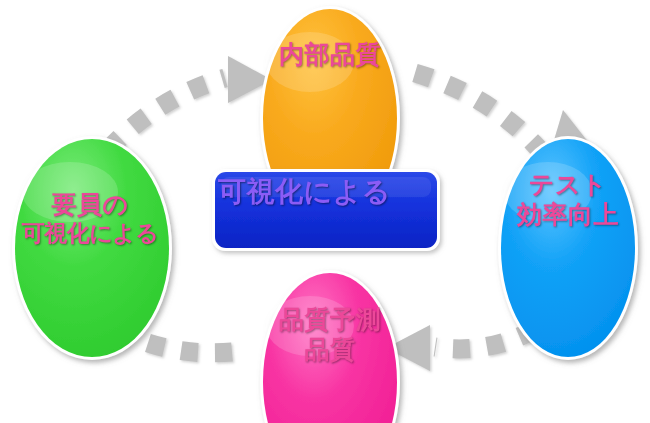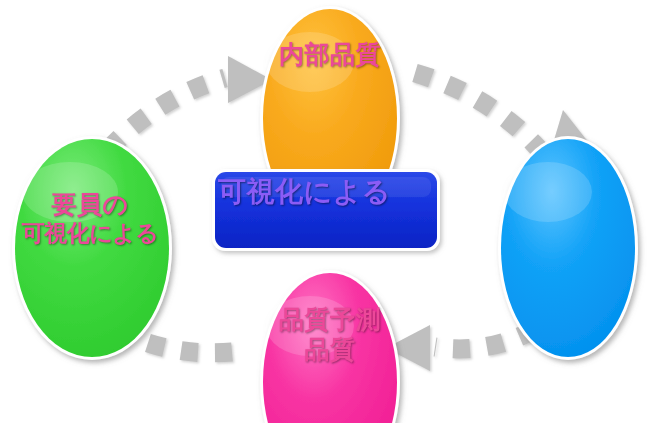--- a/index.html
+++ b/index.html
@@ -157,20 +157,24 @@
       <rect x="212" y="169" width="228" height="82" rx="13" ry="13" fill="#FFFFFF"></rect>
       <rect x="215" y="172" width="222" height="76" rx="11" ry="11" fill="url(#gradCenter)"></rect>
       <rect x="221" y="177" width="210" height="20" rx="8" ry="8" fill="#FFFFFF" opacity="0.08"></rect>
     </g>
   </svg>
 
   <div class="node-label" id="label-top">
     <span class="line1">内部品質</span>
   </div>
 
+  <div class="node-label" id="label-right">
+    <span class="line1">テスト</span>
+    <span class="line2">効率向上</span>
+  </div>
 
   <div class="node-label" id="label-bottom">
     <span class="line1">品質予測</span>
     <span class="line2">品質</span>
   </div>
 
   <div class="node-label" id="label-left">
     <span class="line1">要員の</span>
     <span class="line2">可視化による</span>
   </div>

